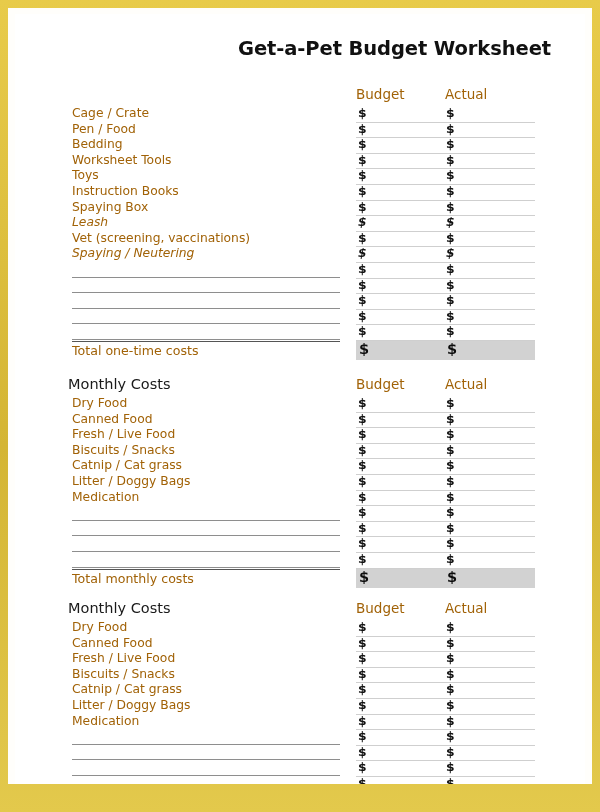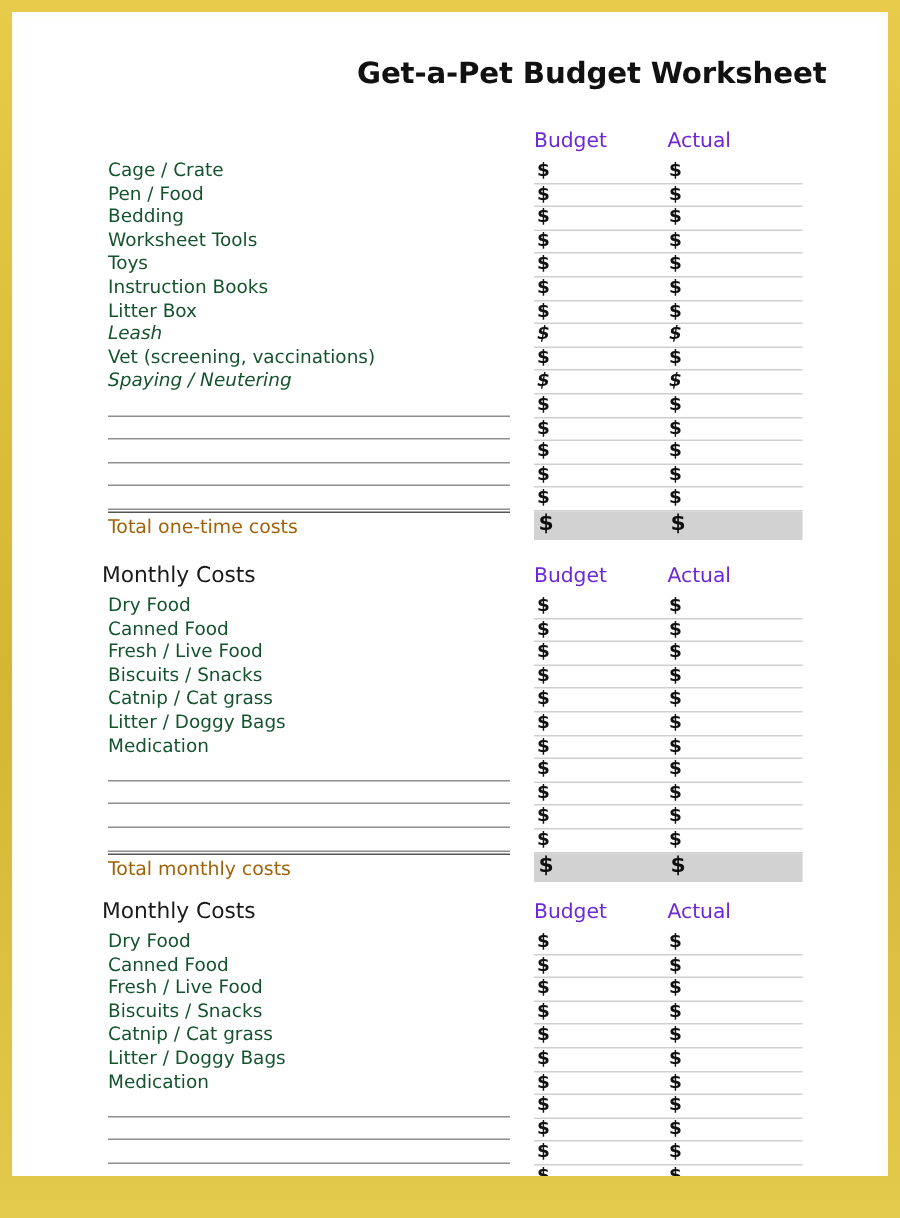--- a/index.html
+++ b/index.html
@@ -73,40 +73,40 @@
     left: 53px;
     top: 0;
     font-size: 14.5px;
     color: #1a1a1a;
     white-space: nowrap;
   }
   .col-head {
     position: absolute;
     top: 0;
     font-size: 13.5px;
-    color: #6d28d9;
+    color: #a16207;
     white-space: nowrap;
   }
   .col-head.budget { left: 341px; }
   .col-head.actual { left: 430px; }
 
   
   .rows {
     position: relative;
   }
   .row {
     position: relative;
     height: 15.6px;
   }
   .row-label {
     position: absolute;
     left: 57px;
     top: -1px;
     font-size: 12.3px;
-    color: #14532d;
+    color: #a16207;
     white-space: nowrap;
   }
   .row-blankline {
     position: absolute;
     left: 57px;
     bottom: 1px;
     width: 268px;
     height: 0;
     border-top: 1px solid #8e8e8e;
   }
@@ -232,21 +232,21 @@
               <div class="row" style="height: 15.6px;">
                 <div class="row-label">Instruction Books</div>
                 <div class="cell budget">
                   <span class="dollar">$</span>
                 </div>
                 <div class="cell actual">
                   <span class="dollar">$</span>
                 </div>
               </div>
               <div class="row" style="height: 15.6px;">
-                <div class="row-label">Litter Box</div>
+                <div class="row-label">Spaying Box</div>
                 <div class="cell budget">
                   <span class="dollar">$</span>
                 </div>
                 <div class="cell actual">
                   <span class="dollar">$</span>
                 </div>
               </div>
               <div class="row" style="height: 15.6px; font-style: italic;">
                 <div class="row-label">Leash</div>
                 <div class="cell budget">

